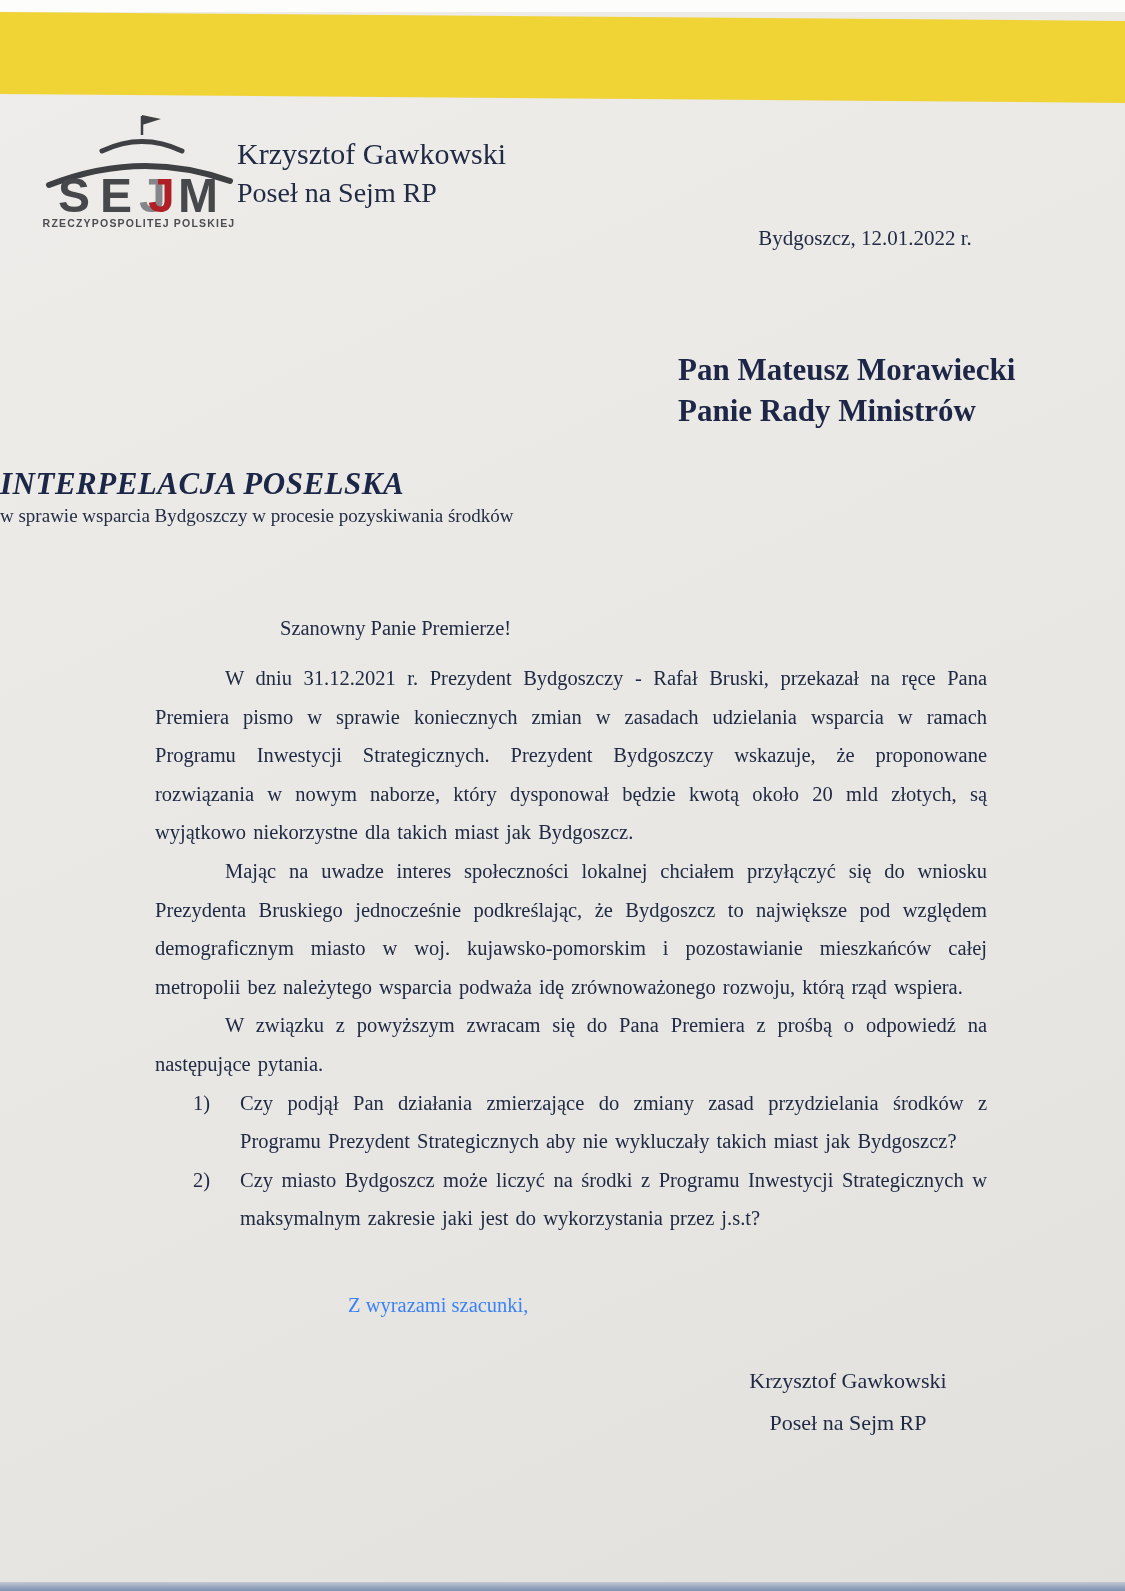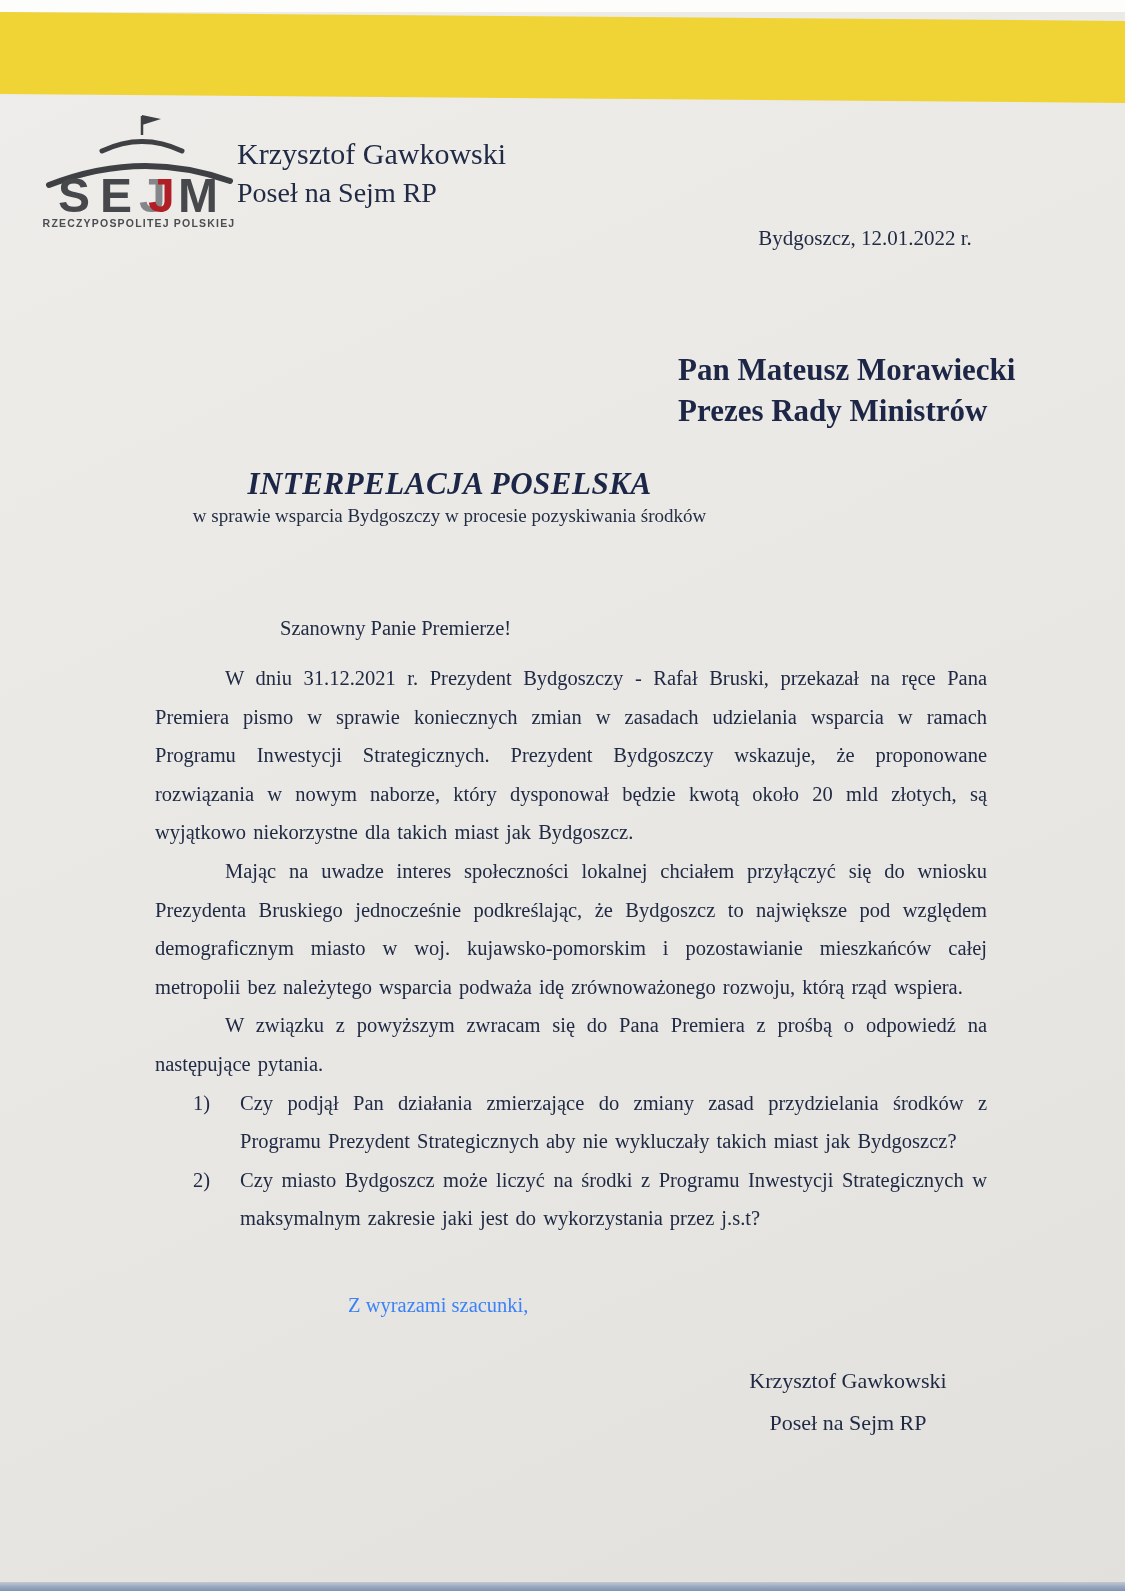--- a/index.html
+++ b/index.html
@@ -44,21 +44,21 @@
   .dateline {
     position:absolute; left:740px; top:226px; width:250px;
     font-size:21px; color:#232c46;text-align:center;
   }
 
   .recipient {
     position:absolute; left:678px; top:349px;
     font-size:31px; font-weight:bold; line-height:41px; color:#1d2646;
   }
 
-  .title-block { position:absolute; left:0; top:466px; width:899px; text-align:center; }
+  .title-block { position:absolute; left:0; top:466px; width:899px; }
   .title-main {
     font-size:31px; font-weight:bold; font-style:italic;
     letter-spacing:0.5px; color:#1c2747;
   }
   .title-sub {
     font-size:19px; line-height:28px; color:#242d45;
   }
 
   .salutation {
     position:absolute; left:280px; top:617px;
@@ -114,21 +114,21 @@
 
 <div class="sender">
   <div class="name">Krzysztof Gawkowski</div>
   <div class="role">Poseł na Sejm RP</div>
 </div>
 
 <div class="dateline">Bydgoszcz, 12.01.2022 r.</div>
 
 <div class="recipient">
   <div>Pan Mateusz Morawiecki</div>
-  <div>Prezes Rady Ministrów</div>
+  <div>Panie Rady Ministrów</div>
 </div>
 
 <div class="title-block">
   <div class="title-main">INTERPELACJA POSELSKA</div>
   <div class="title-sub">
     <div>w sprawie wsparcia Bydgoszczy w procesie pozyskiwania środków</div>
   </div>
 </div>
 
 <div class="salutation">Szanowny Panie Premierze!</div>

